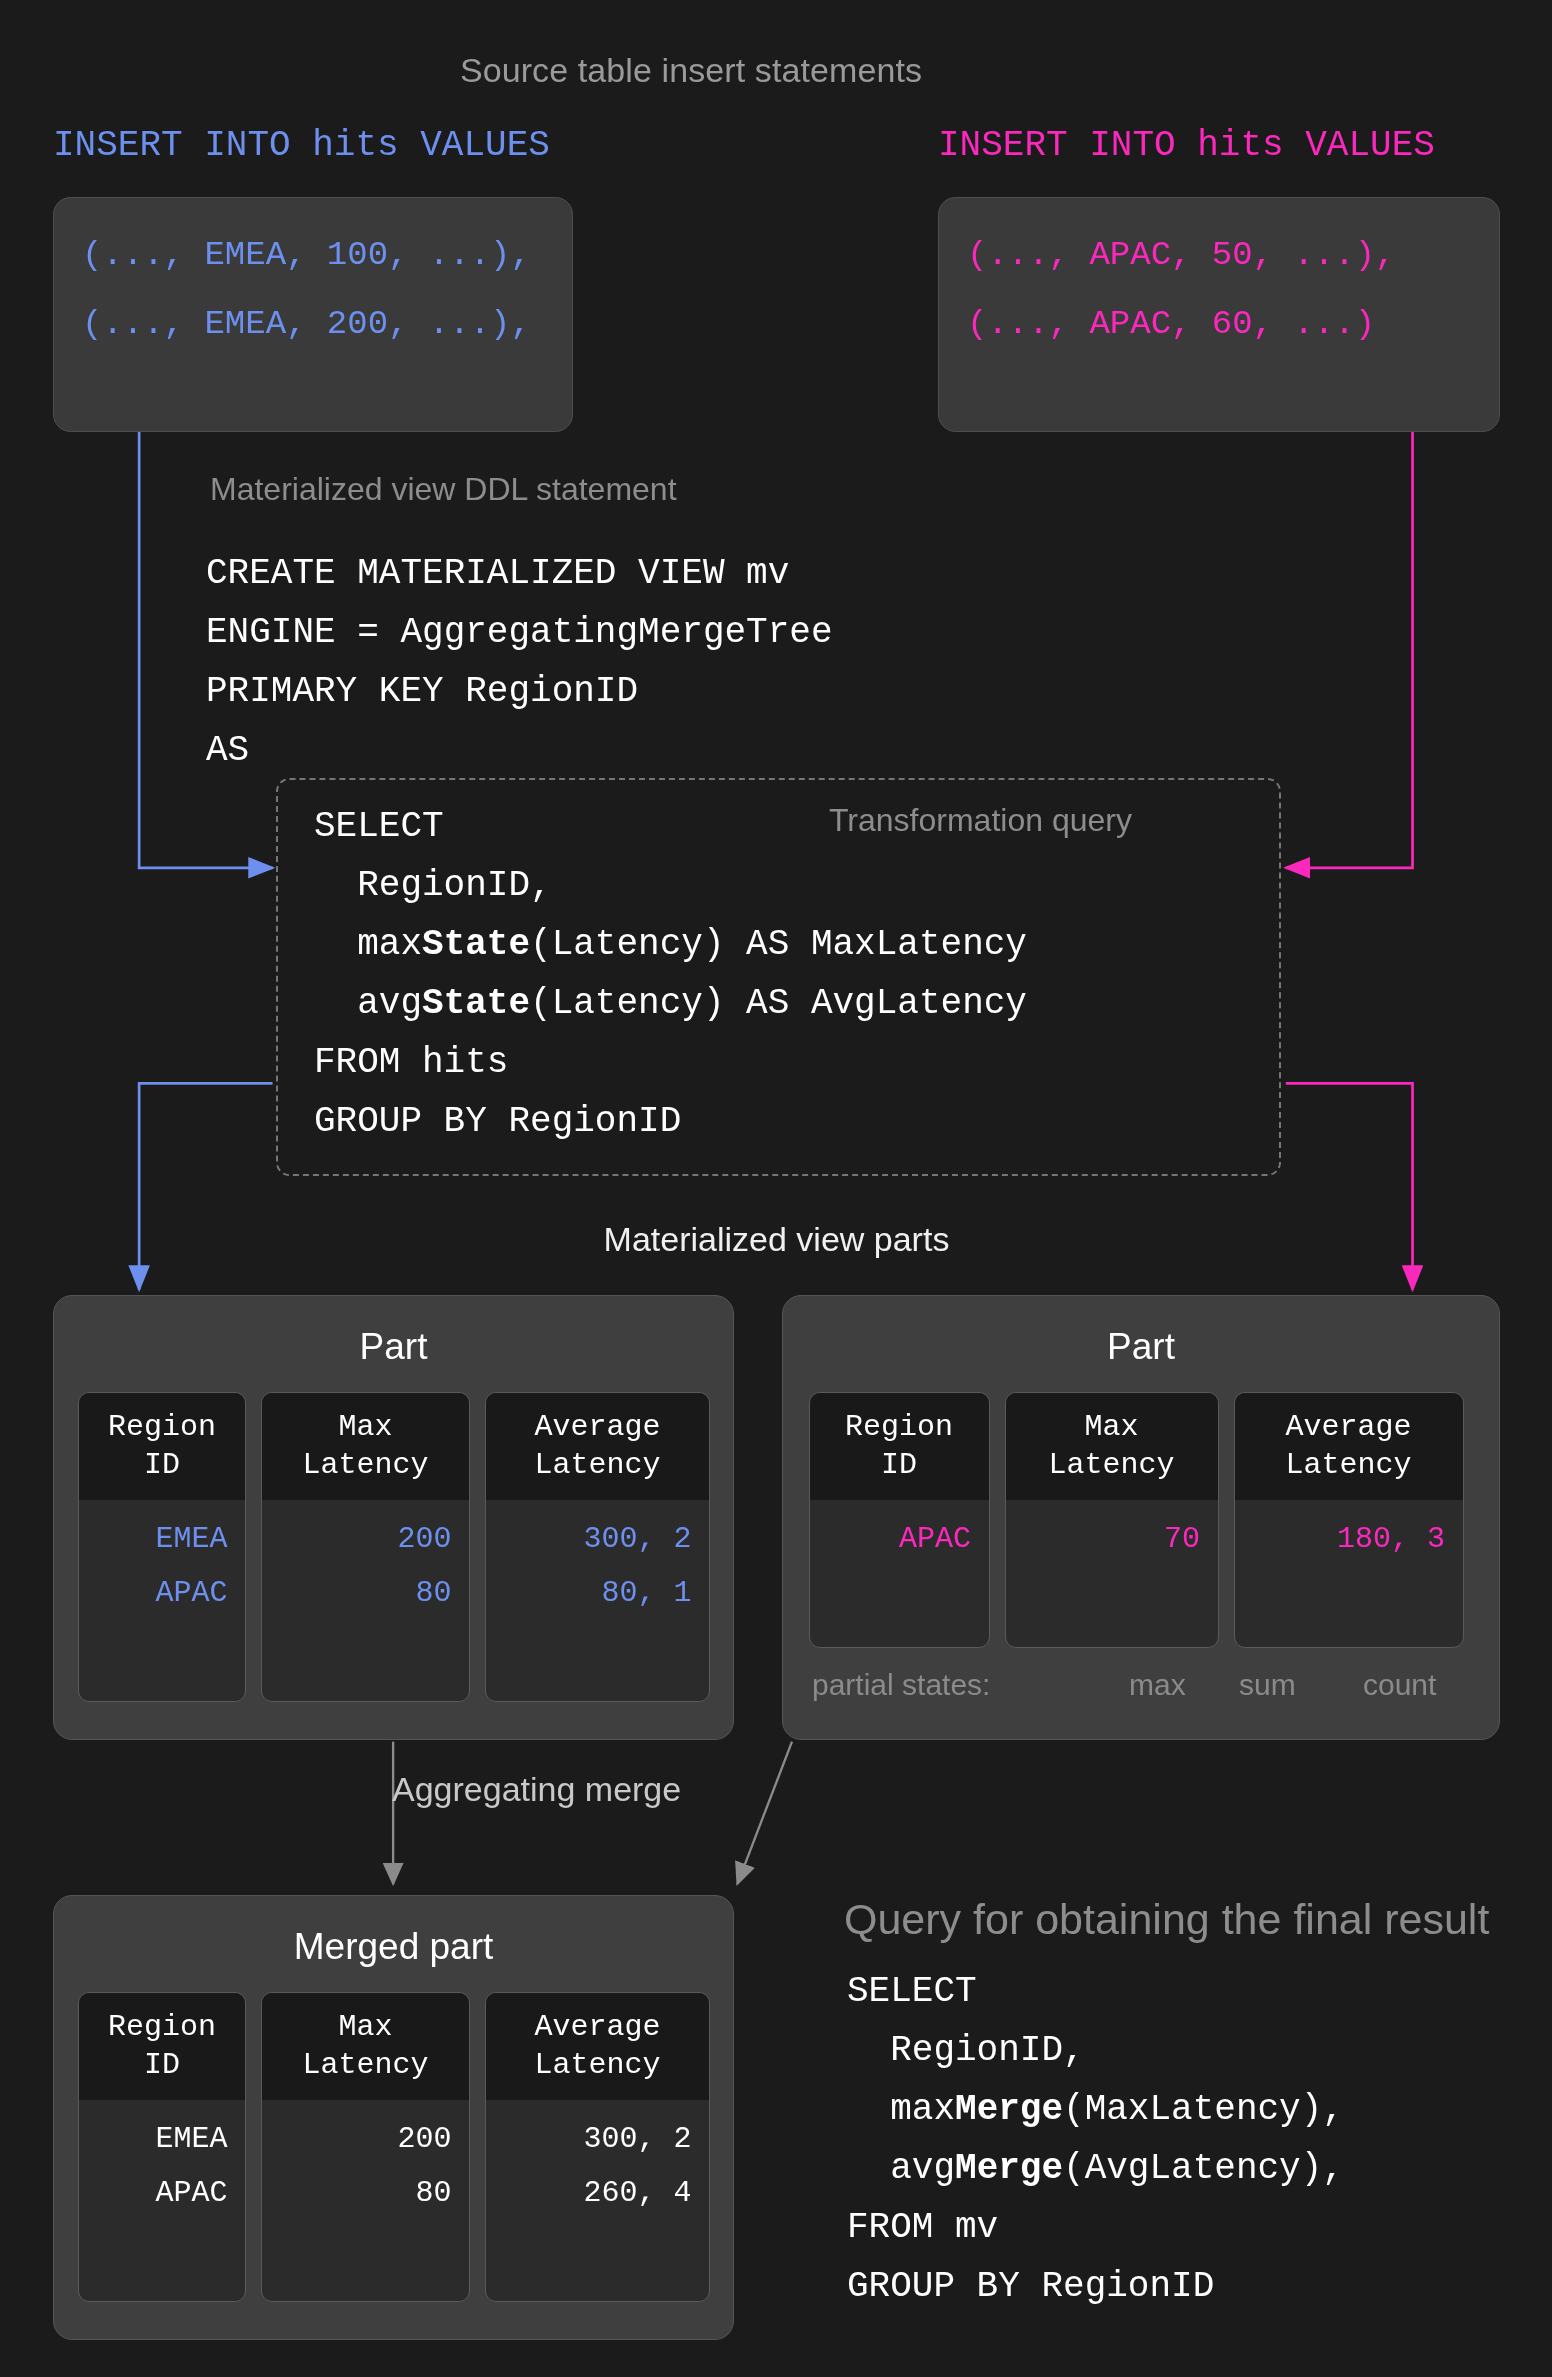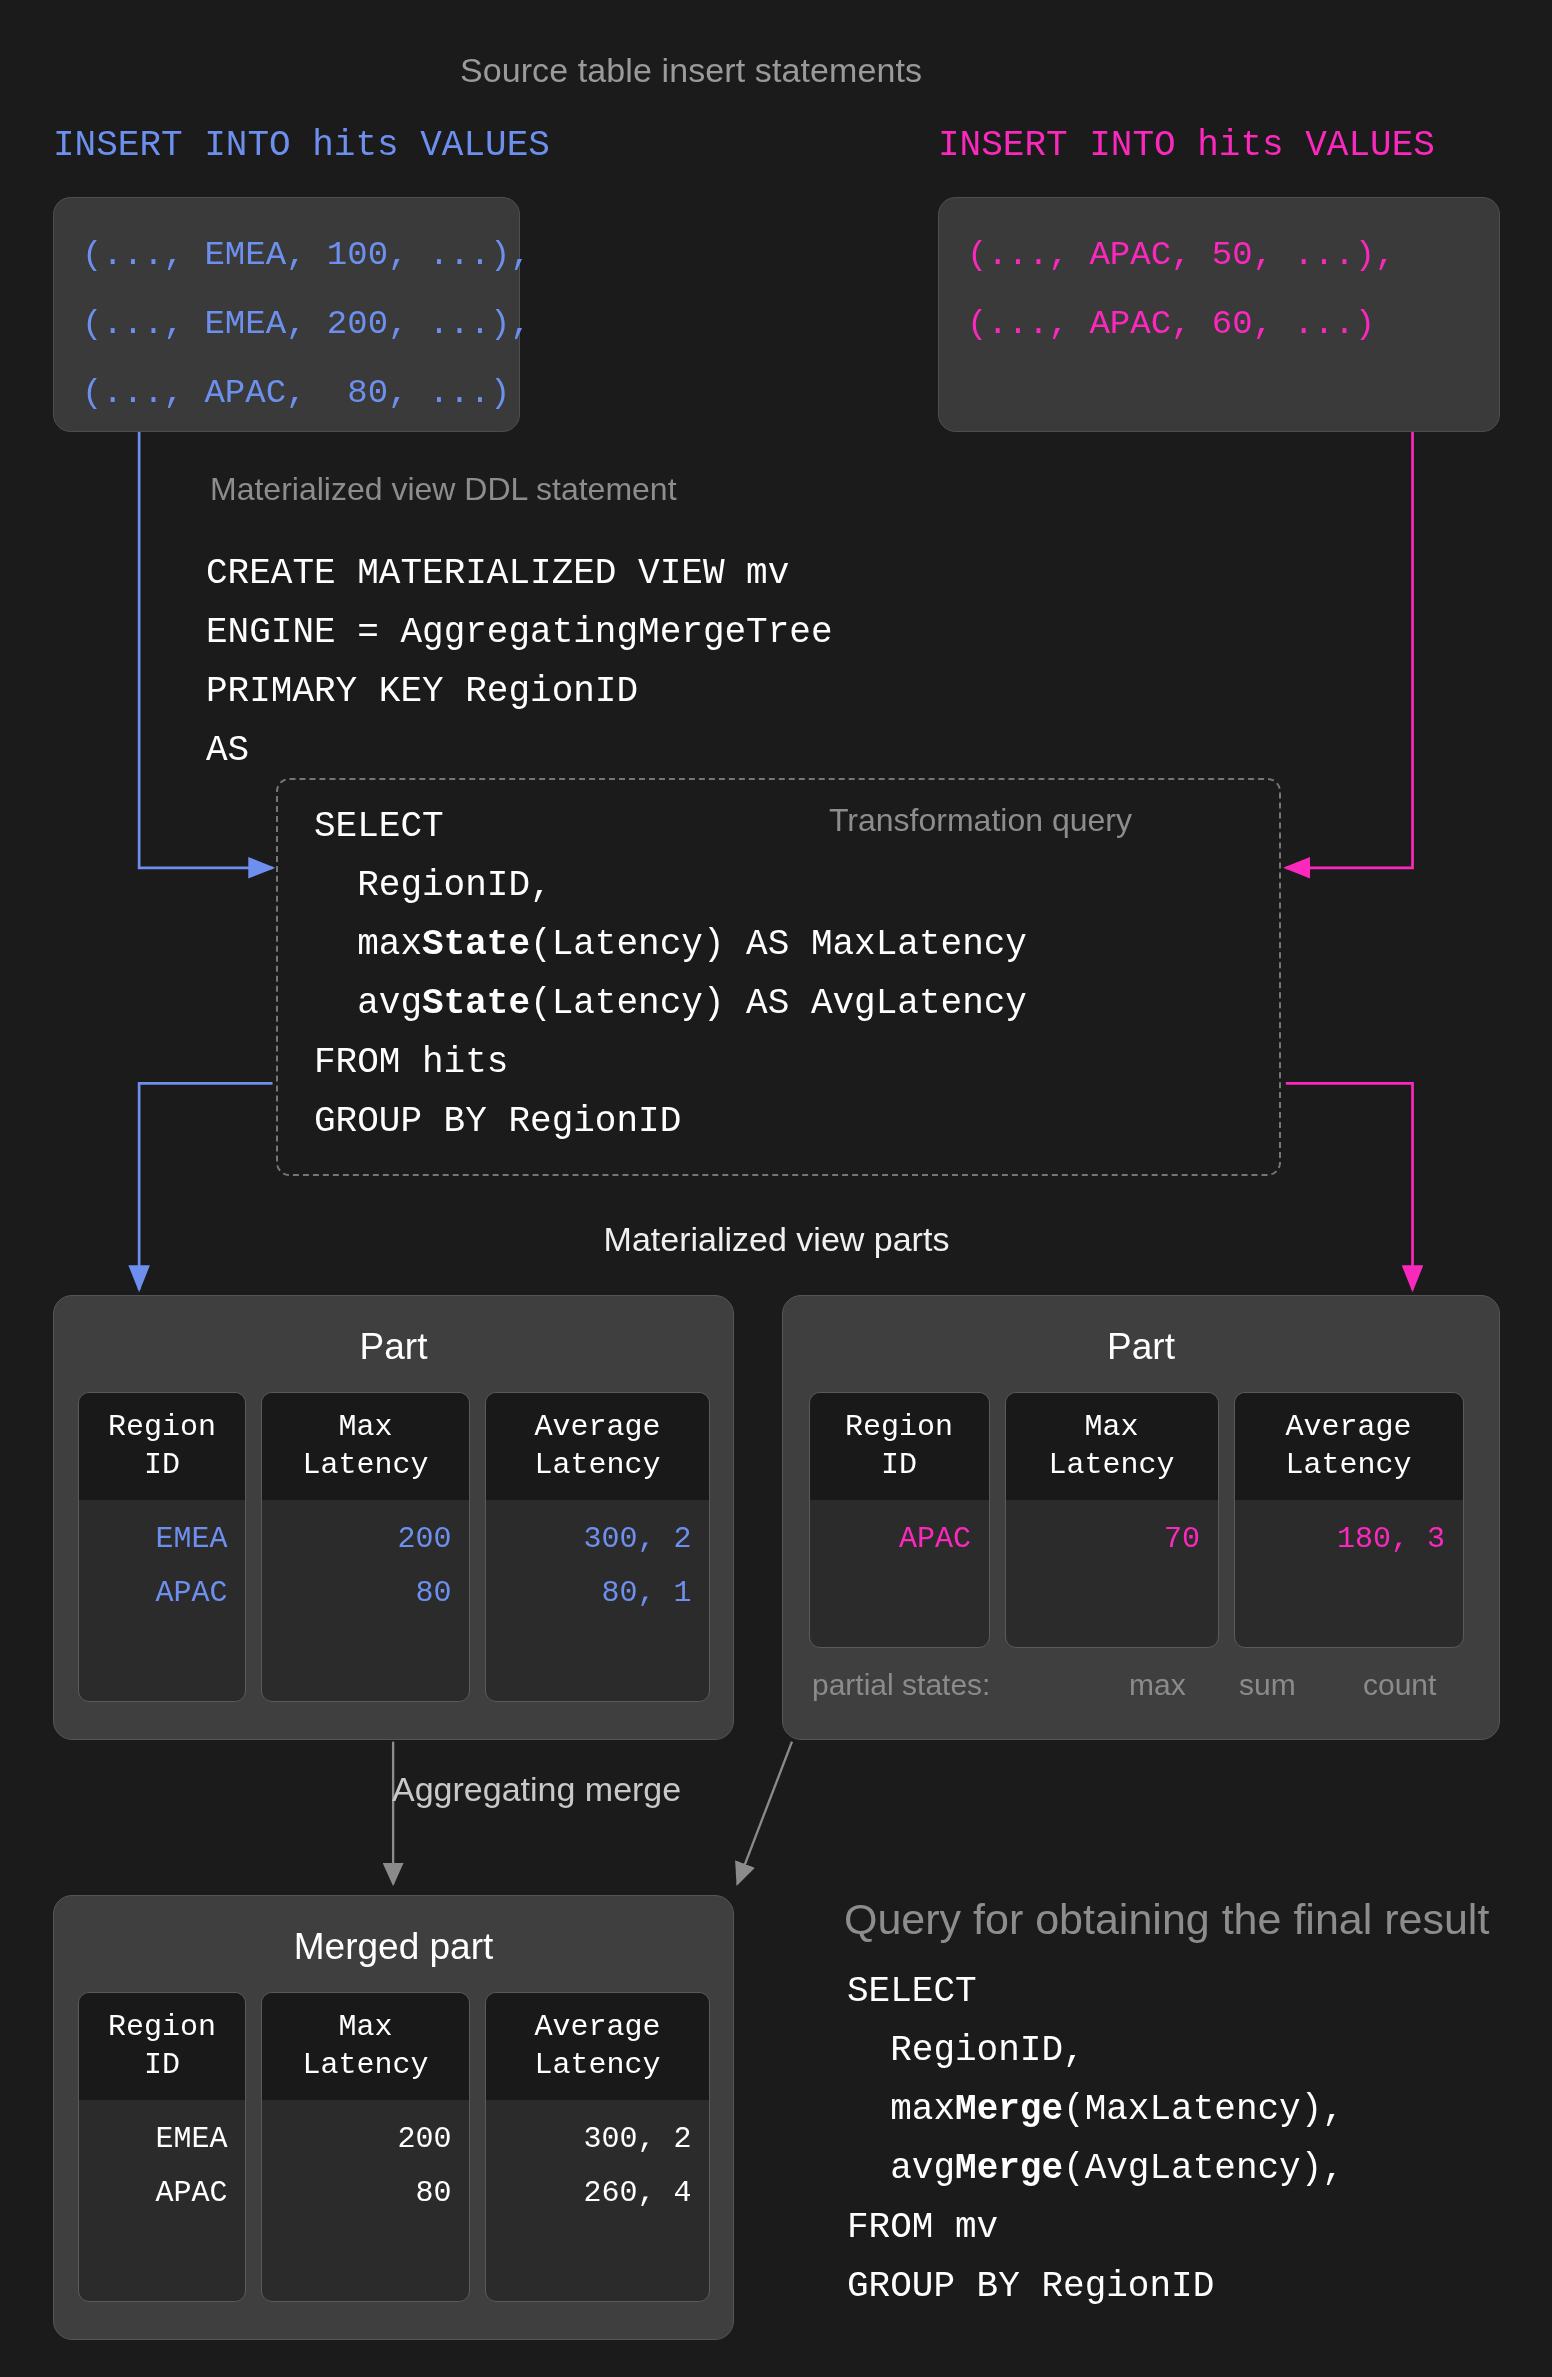--- a/index.html
+++ b/index.html
@@ -27,21 +27,21 @@
   #ins-head-left{left:53px;top:125px;}
   #ins-head-right{left:938px;top:125px;}
 
   
   .ins-box{
     background:#3a3a3a;border-radius:17.5px;
     border:0.7px solid #4e4e4e;
     box-sizing:border-box;
     padding:23px 27px 23px 28px;
   }
-  #ins-box-left{left:53px;top:197px;width:467px;height:235px;}
+  #ins-box-left{left:53px;top:197px;width:520px;height:235px;}
   #ins-box-right{left:938px;top:197px;width:562px;height:235px;}
   .ins-line{font-size:34px;line-height:69px;white-space:pre;}
 
   
   #ddl-caption{left:210px;top:471px;font-size:32px;color:#8d8d8d;}
   #ddl-code{left:206px;top:544px;font-size:36px;line-height:59px;white-space:pre;color:#ffffff;}
 
   
   #tq-box{
     left:276px;top:778px;width:1005px;height:398px;
@@ -125,21 +125,20 @@
   <path d="M2100,2500 L2100,2392" stroke="#8b8b8b" stroke-width="3.5" fill="none" marker-end="url(#ar-grey)"></path>
 </svg>
 
 <div class="abs sans" id="src-caption">Source table insert statements</div>
 
 <div class="abs mono ins-head blue" id="ins-head-left">INSERT INTO hits VALUES</div>
 
 <div class="abs ins-box" id="ins-box-left">
   <div class="mono ins-line blue">(..., EMEA, 100, ...),</div>
   <div class="mono ins-line blue">(..., EMEA, 200, ...),</div>
-  <div class="mono ins-line blue">(..., APAC,  80, ...)</div>
 </div>
 
 <div class="abs mono ins-head pink" id="ins-head-right">INSERT INTO hits VALUES</div>
 
 <div class="abs ins-box" id="ins-box-right">
   <div class="mono ins-line pink">(..., APAC, 50, ...),</div>
   <div class="mono ins-line pink">(..., APAC, 60, ...)</div>
 </div>
 
 <div class="abs sans" id="ddl-caption">Materialized view DDL statement</div>

